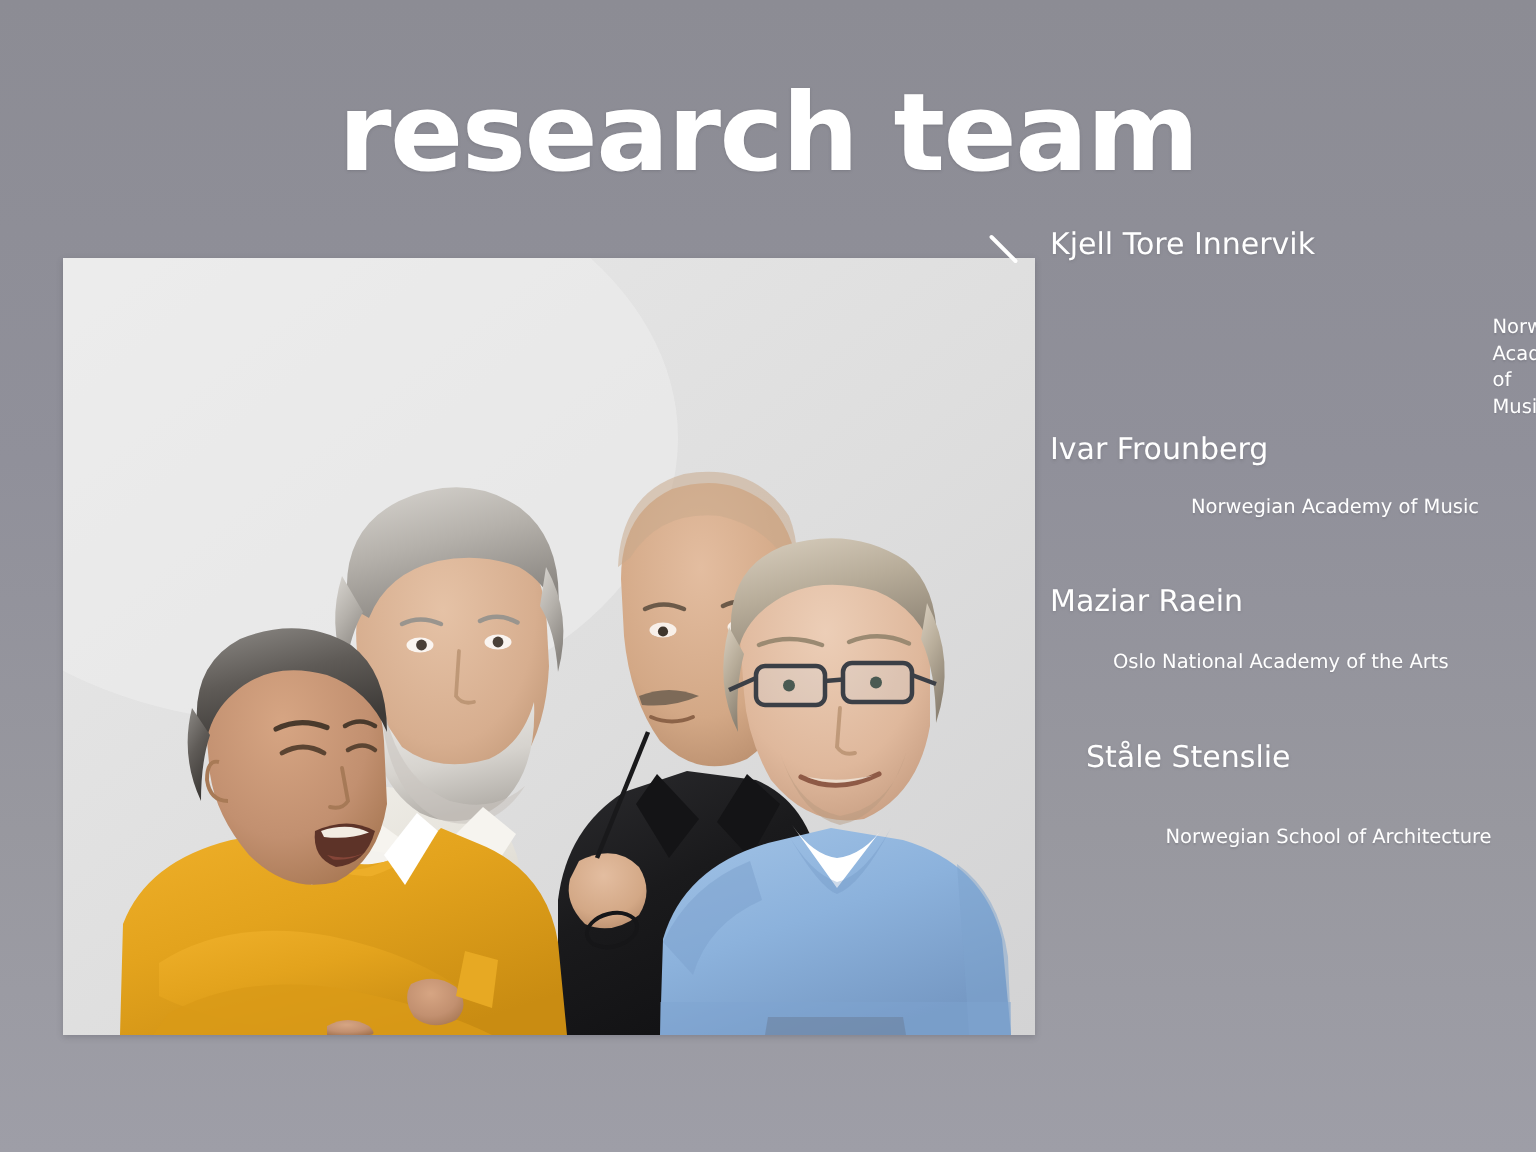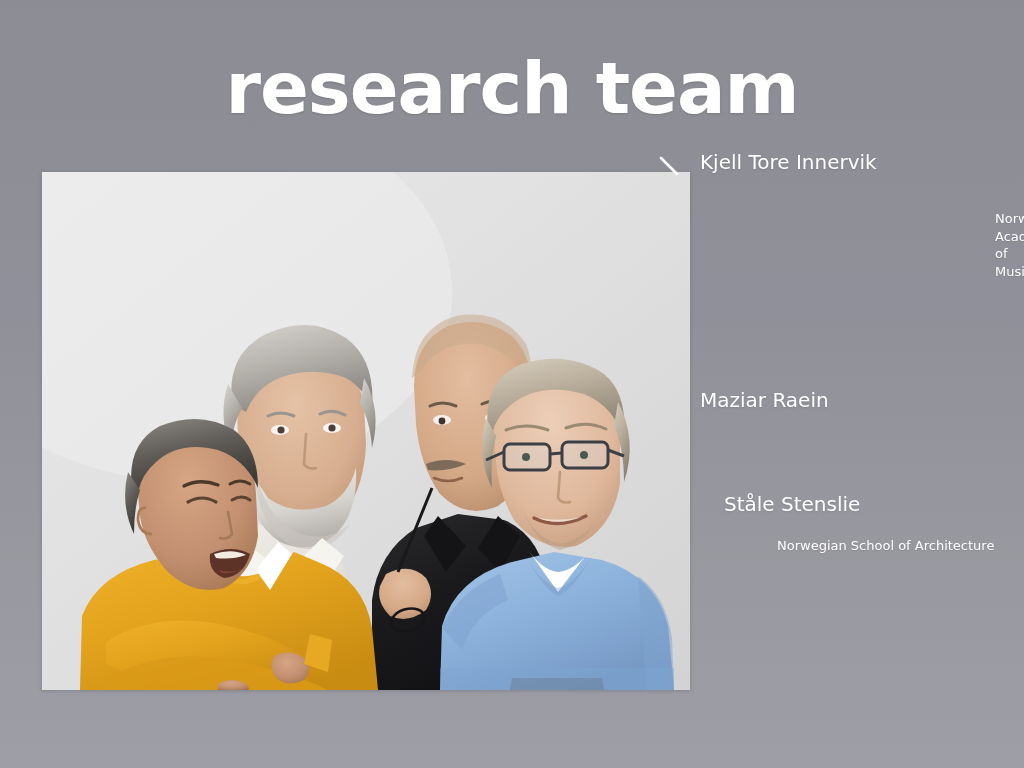--- a/index.html
+++ b/index.html
@@ -76,21 +76,21 @@
   #person-0        { left:700px; top:152px; }
   #person-0 .paffil{ position:absolute; left:295px; top:58px; width:46px; }
 
   #person-1        { left:700px; top:289px; }
   #person-1 .paffil{ margin-top:20px; margin-left:94px; white-space:nowrap; }
 
   #person-2        { left:700px; top:390px; }
   #person-2 .paffil{ margin-top:22px; margin-left:42px; white-space:nowrap; }
 
   #person-3        { left:724px; top:494px; }
-  #person-3 .paffil{ margin-top:22px; margin-left:53px; white-space:nowrap; }
+  #person-3 .paffil{ margin-top:35px; margin-left:53px; white-space:nowrap; }
 </style>
 </head>
 <body>
 
 <div id="slide">
 
   <div id="title">research team</div>
 
   <div id="photo">
     <svg viewBox="0 0 648 518" preserveAspectRatio="none" aria-hidden="true">
@@ -303,23 +303,28 @@
     <svg width="24" height="24" viewBox="0 0 24 24">
       <line x1="3" y1="3" x2="19" y2="19" stroke="#ffffff" stroke-width="2.6" stroke-linecap="round"></line>
     </svg>
   </div>
 
   <div class="person" id="person-0">
     <div class="pname">Kjell Tore Innervik</div>
     <div class="paffil"><span>Norwegian Academy of Music</span></div>
   </div>
 
+  <div class="person" id="person-1">
+    <div class="pname">Ivar Frounberg</div>
+    <div class="paffil">Norwegian Academy of Music</div>
+  </div>
 
   <div class="person" id="person-2">
     <div class="pname">Maziar Raein</div>
+    <div class="paffil">Oslo National Academy of the Arts</div>
   </div>
 
   <div class="person" id="person-3">
     <div class="pname">Ståle Stenslie</div>
     <div class="paffil">Norwegian School of Architecture</div>
   </div>
 
 </div>
 
 </body></html>

